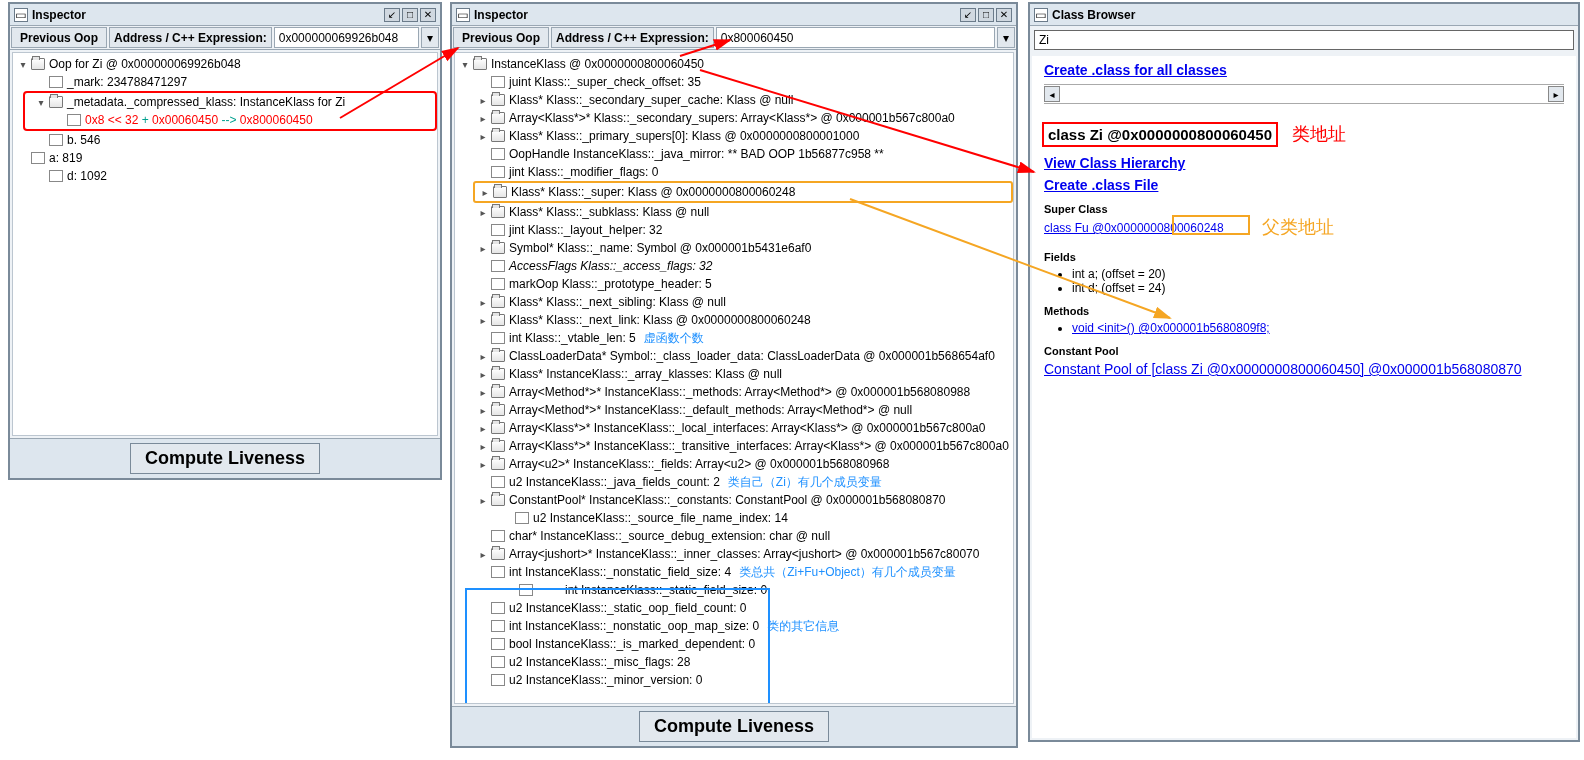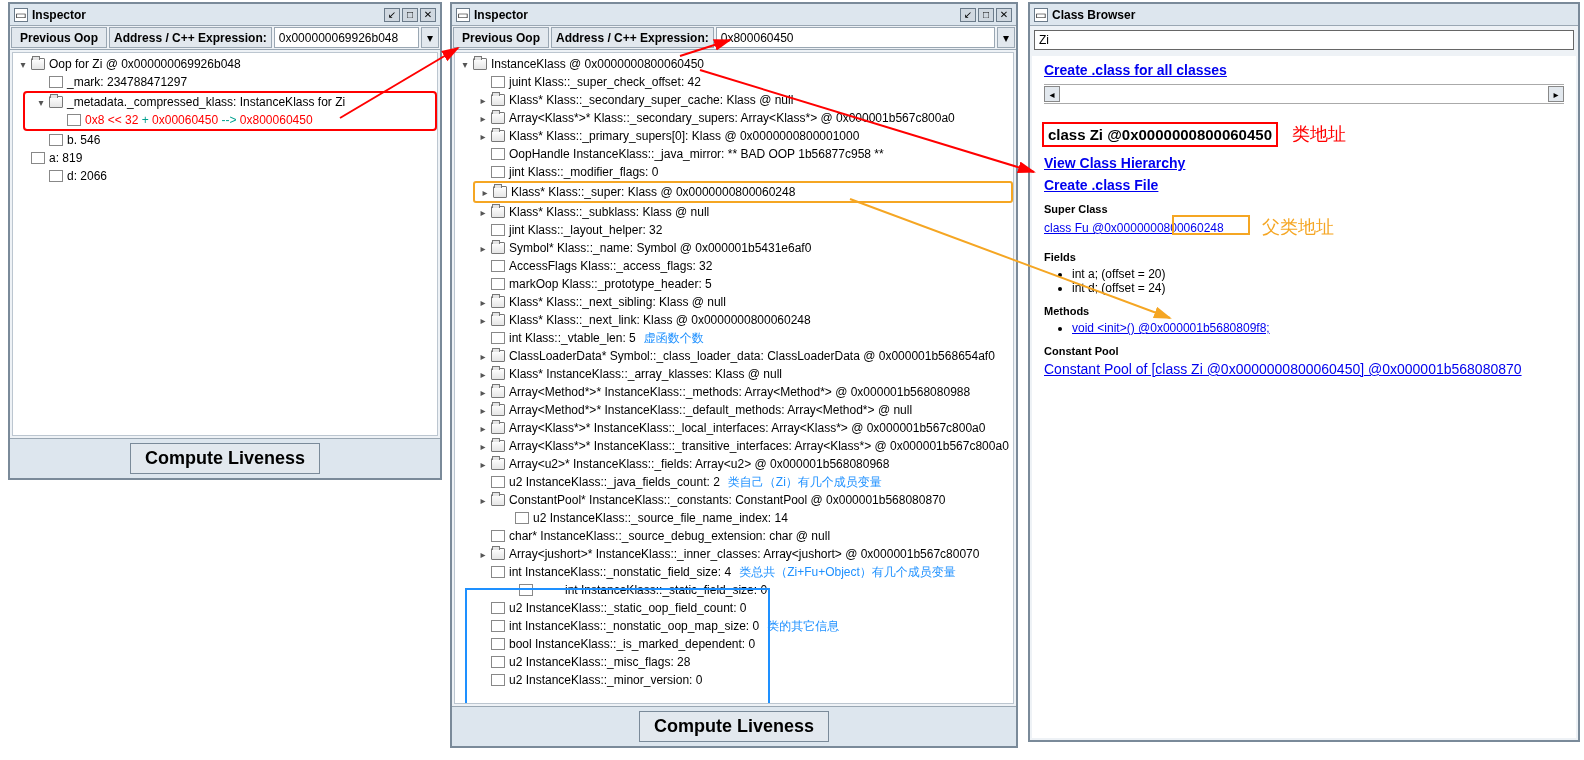--- a/index.html
+++ b/index.html
@@ -111,21 +111,21 @@
         <span class="node-label">b. 546</span>
       </div>
       <div class="node" style="">
         <span class="toggle spacer">▸</span>
         <span class="node-icon icon-leaf"></span>
         <span class="node-label">a: 819</span>
       </div>
       <div class="node" style="padding-left:22px">
         <span class="toggle spacer">▸</span>
         <span class="node-icon icon-leaf"></span>
-        <span class="node-label">d: 2066</span>
+        <span class="node-label">d: 1092</span>
       </div>
     </div>
   </div>
   <div class="compute-bar">
     <div class="compute-btn">Compute Liveness</div>
   </div>
 </div>
 
 <div class="window" style="left:450px; top:2px; width:568px; height:746px;">
   <div class="titlebar">
@@ -148,21 +148,21 @@
   <div class="body-area">
     <div class="tree" id="tree2">
         <div class="node" style="padding-left: 4px;">
           <span class="toggle">▾</span>
           <span class="node-icon icon-folder"></span>
           <span class="node-label">InstanceKlass @ 0x0000000800060450</span>
         </div>
         <div class="node" style="padding-left: 22px;">
           <span class="toggle spacer">▸</span>
           <span class="node-icon icon-leaf"></span>
-          <span class="node-label">juint Klass::_super_check_offset: 42</span>
+          <span class="node-label">juint Klass::_super_check_offset: 35</span>
         </div>
         <div class="node" style="padding-left: 22px;">
           <span class="toggle">▸</span>
           <span class="node-icon icon-folder"></span>
           <span class="node-label">Klass* Klass::_secondary_super_cache: Klass @ null</span>
         </div>
         <div class="node" style="padding-left: 22px;">
           <span class="toggle">▸</span>
           <span class="node-icon icon-folder"></span>
           <span class="node-label">Array&lt;Klass*&gt;* Klass::_secondary_supers: Array&lt;Klass*&gt; @ 0x000001b567c800a0</span>
@@ -197,21 +197,21 @@
         <div class="node" style="padding-left: 22px;">
           <span class="toggle spacer">▸</span>
           <span class="node-icon icon-leaf"></span>
           <span class="node-label">jint Klass::_layout_helper: 32</span>
         </div>
         <div class="node" style="padding-left: 22px;">
           <span class="toggle">▸</span>
           <span class="node-icon icon-folder"></span>
           <span class="node-label">Symbol* Klass::_name: Symbol @ 0x000001b5431e6af0</span>
         </div>
-        <div class="node" style="padding-left: 22px;">
+        <div class="node" style="padding-left: 22px; font-style: italic;">
           <span class="toggle spacer">▸</span>
           <span class="node-icon icon-leaf"></span>
           <span class="node-label">AccessFlags Klass::_access_flags: 32</span>
         </div>
         <div class="node" style="padding-left: 22px;">
           <span class="toggle spacer">▸</span>
           <span class="node-icon icon-leaf"></span>
           <span class="node-label">markOop Klass::_prototype_header: 5</span>
         </div>
         <div class="node" style="padding-left: 22px;">

